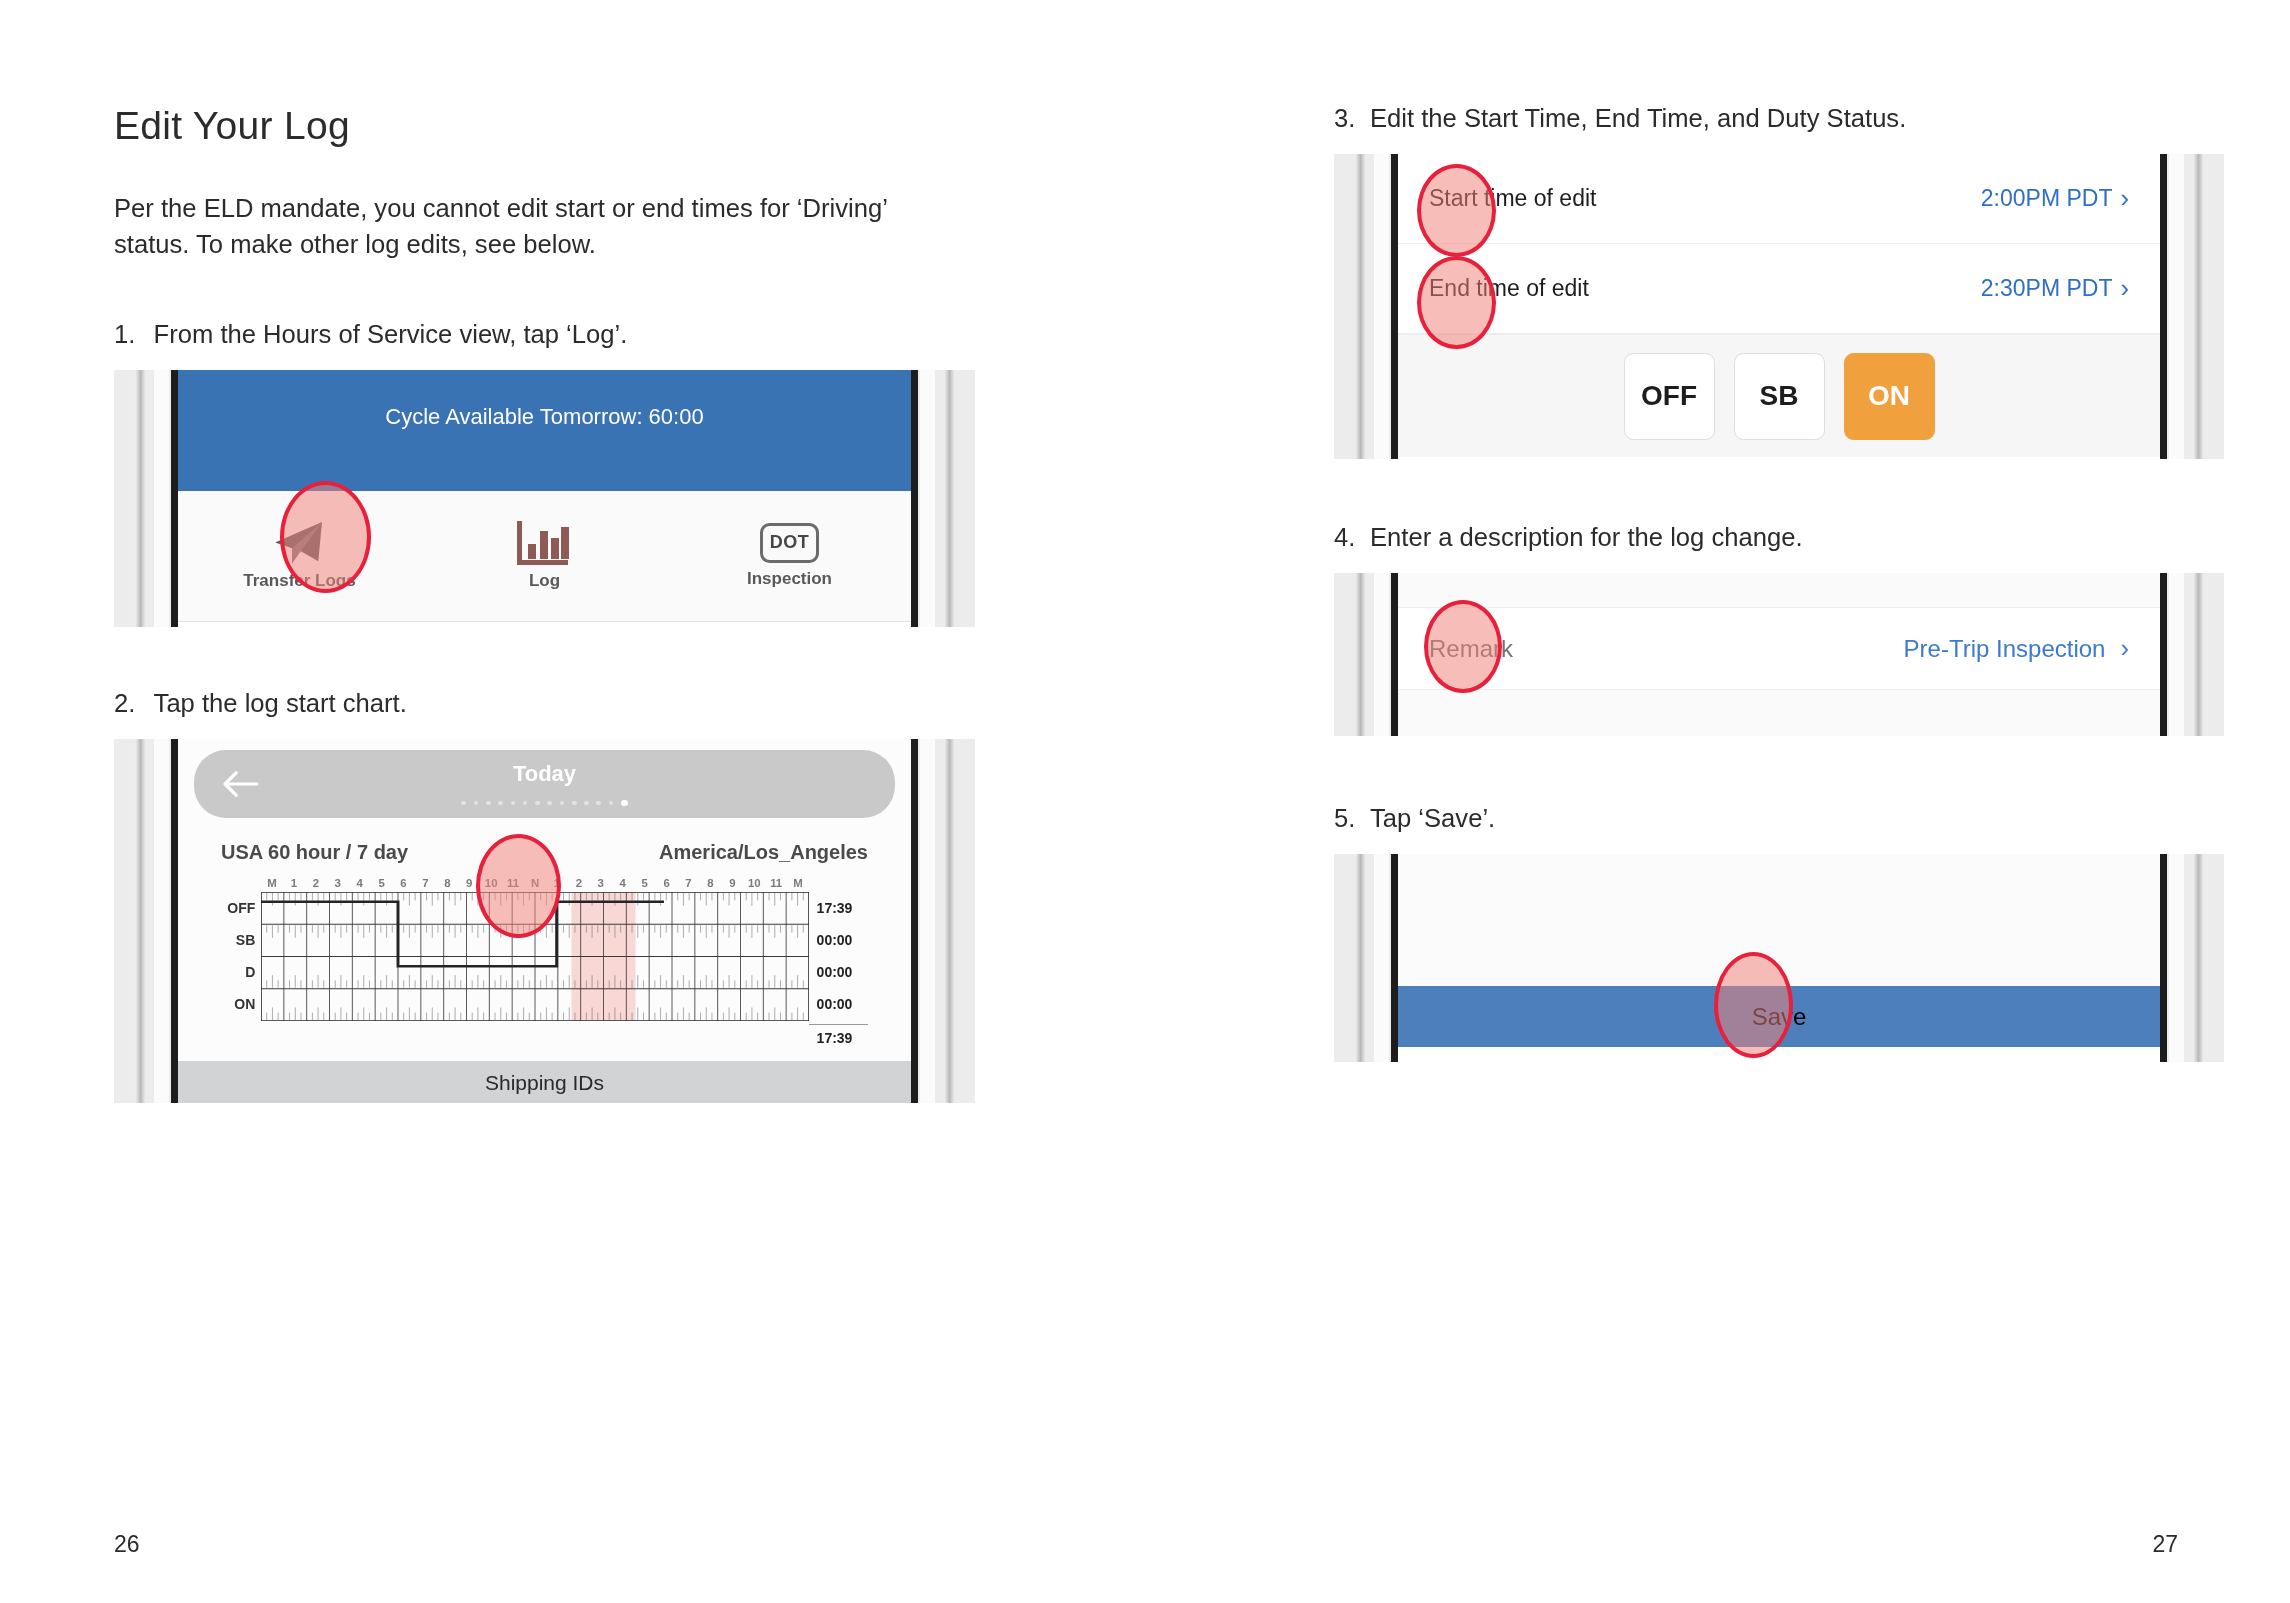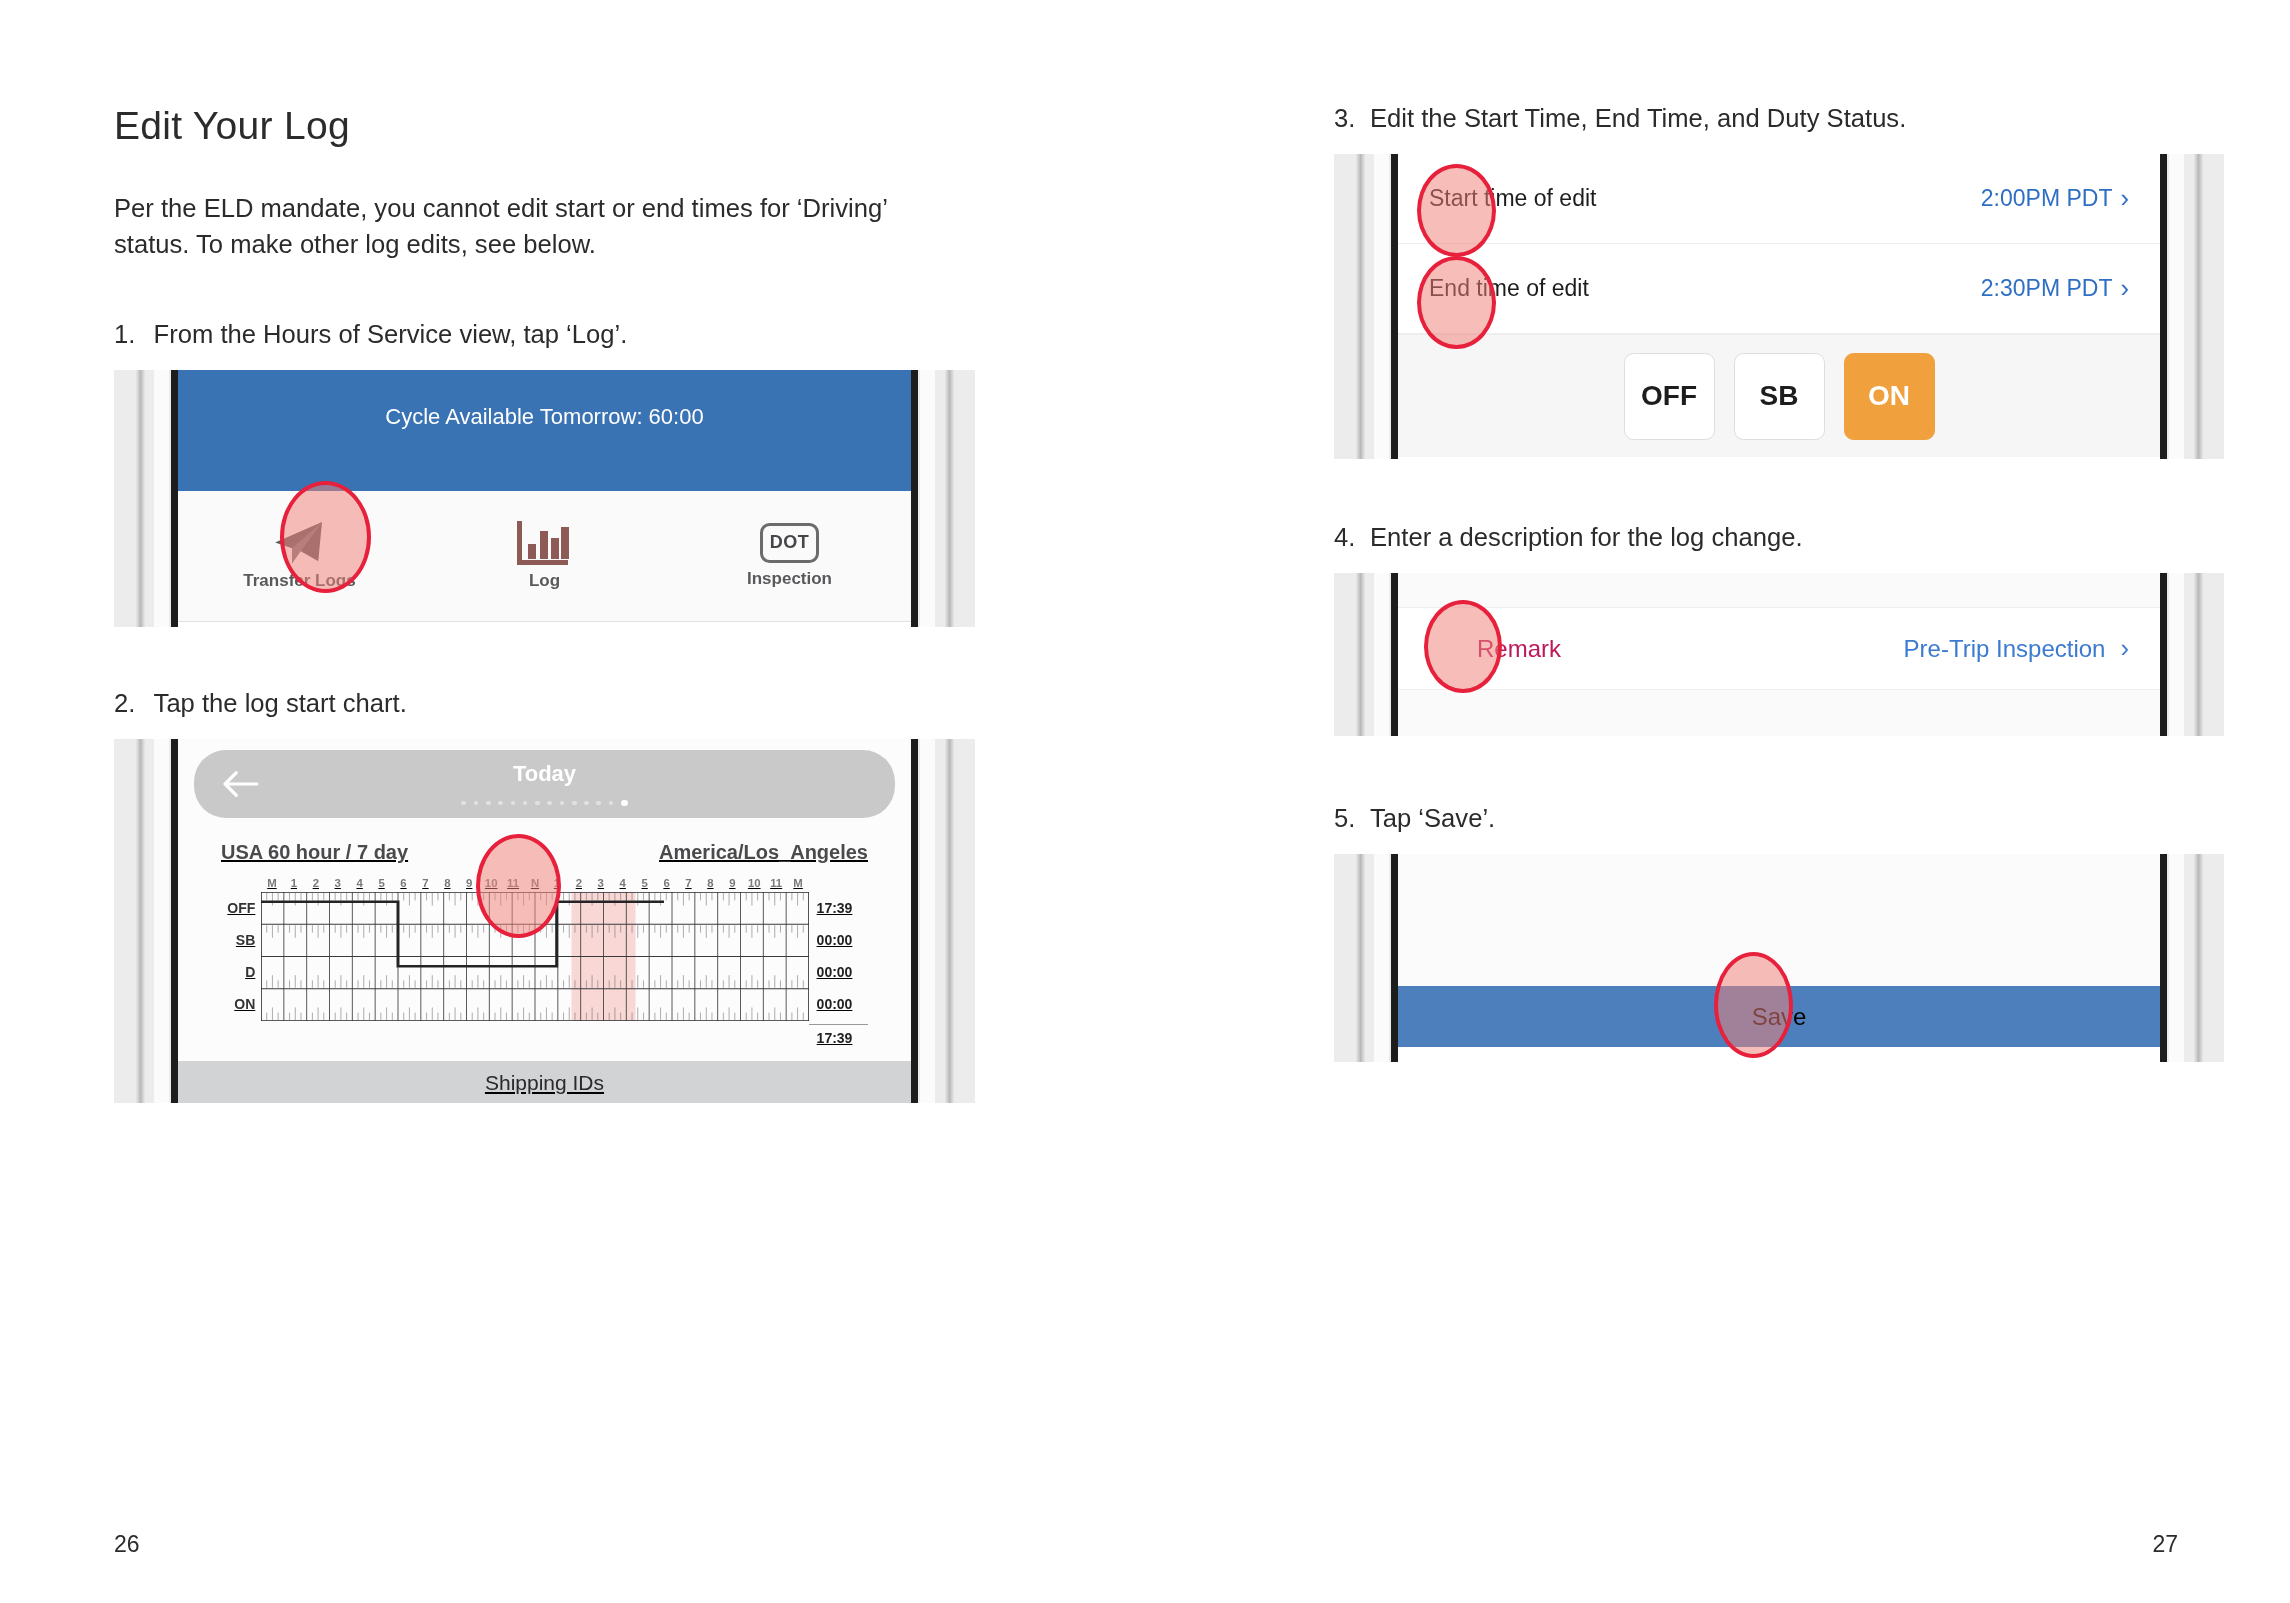--- a/index.html
+++ b/index.html
@@ -296,21 +296,21 @@
         <div class="btn-stripe"></div>
         <div class="gap"></div>
       </div>
       <div class="bezel right">
         <div class="btn-stripe"></div>
         <div class="gap"></div>
       </div>
       <div class="screen-edge left"></div>
       <div class="screen-edge right"></div>
 
-      <div class="screen" style="background:#fcfcfc;text-decoration:underline;">
+      <div class="screen" style="background:#fcfcfc;">
         <div class="today-bar">
           <svg class="back-arrow" width="38" height="30" viewBox="0 0 40 32">
             <path d="M16 4 L4 16 L16 28 M4 16 L38 16" stroke="#ffffff" stroke-width="3.4" fill="none" stroke-linecap="round" stroke-linejoin="round"></path>
           </svg>
           <div class="title">Today</div>
           <div class="dots" id="page-dots"><i></i><i></i><i></i><i></i><i></i><i></i><i></i><i></i><i></i><i></i><i></i><i></i><i></i><i class="active"></i></div>
         </div>
 
         <div class="chart-head">
           <span>USA 60 hour / 7 day</span>
@@ -760,21 +760,21 @@
       <div class="bezel right">
         <div class="btn-stripe"></div>
         <div class="gap"></div>
       </div>
       <div class="screen-edge left"></div>
       <div class="screen-edge right"></div>
 
       <div class="screen" style="background:#fafafa;">
         <div class="remark-pad-top"></div>
         <div class="remark-row">
-          <div class="k" style="font-size:24px;color:#be185d;margin-left:48px;">Remark</div>
+          <div class="k" style="font-size:24px;color:#737373;">Remark</div>
           <div class="v">
             <span>Pre-Trip Inspection</span>
             <span class="chev" style="color:#3b7ad0;">›</span>
           </div>
         </div>
         <div class="remark-pad-bot"></div>
       </div>
 
       <div class="anno" style="left:90px; top:26.5px; width:78px; height:93px;"></div>
     </div>

